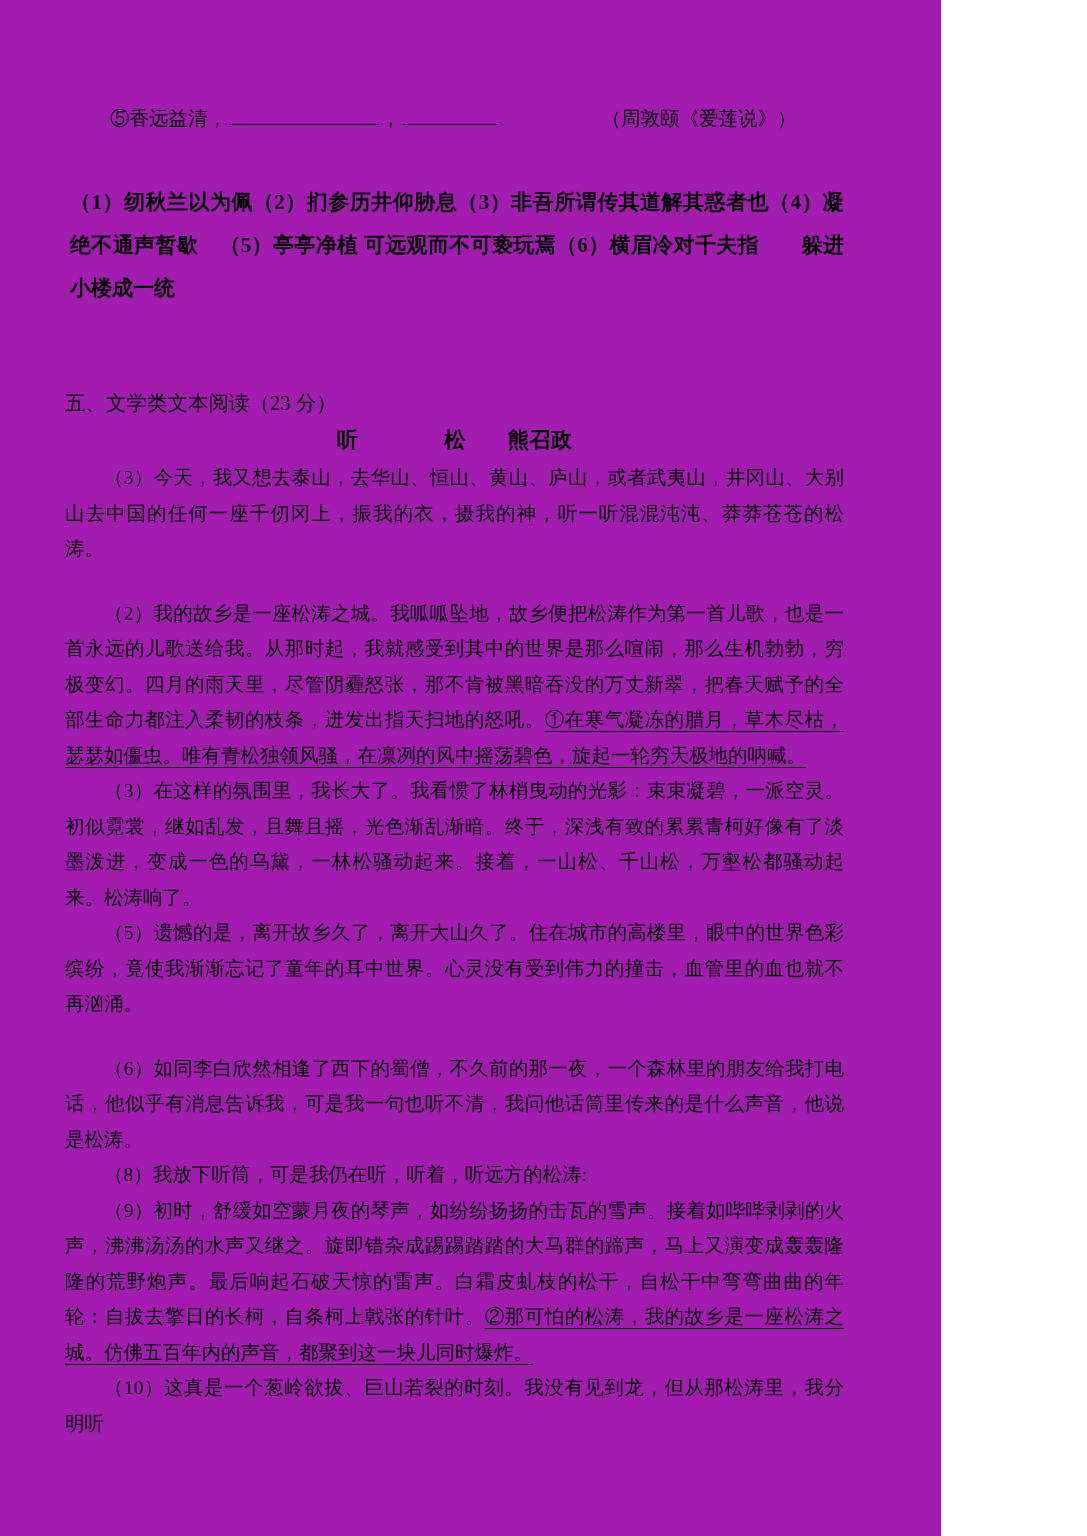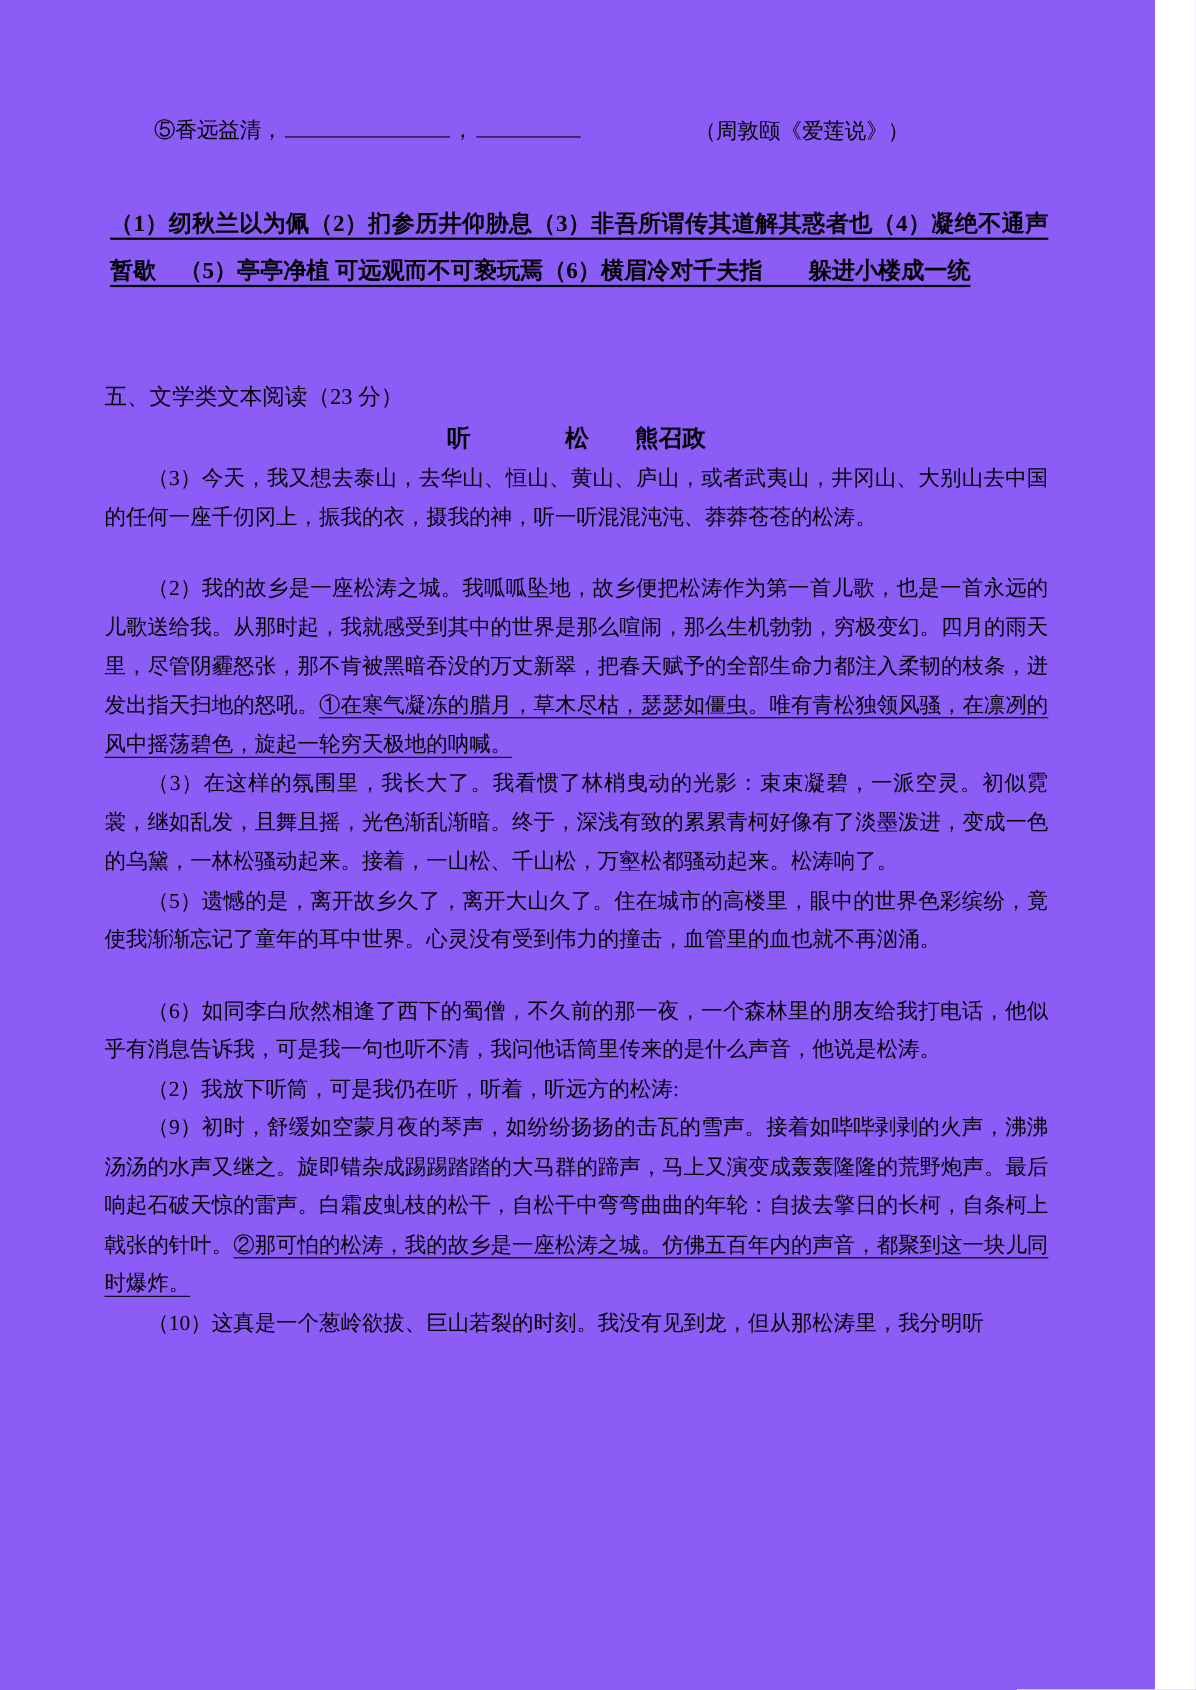--- a/index.html
+++ b/index.html
@@ -2,26 +2,26 @@
 <html><head>
 <meta charset="utf-8">
 <style>
   html, body {
     margin: 0;
     padding: 0;
     background: #ffffff;
   }
   .page {
     position: relative;
-    width: 1050px;
+    width: 941px;
     height: 1536px;
     box-sizing: border-box;
-    background: #8b5cf6;
+    background: #a21caf;
     color: #000000;
-    padding: 104px 97px 20px 95px;
+    padding: 104px 97px 20px 65px;
     overflow: hidden;
     font-family: "Liberation Serif", "DejaVu Serif", serif;
     font-size: 19.5px;
   }
   .rec-item {
     margin-left: 45px;
     line-height: 30px;
     white-space: nowrap;
   }
   .rec-item + .rec-item {
@@ -38,21 +38,20 @@
   .w95  { width: 95px; }
   .w165 { width: 165px; }
   .w55  { width: 55px; }
   .src5 { margin-left: 102px; }
   .answers {
     margin-top: 47px;
     margin-left: 5px;
     font-weight: bold;
     font-size: 21px;
     line-height: 43px;
-    text-decoration: underline;
     text-underline-offset: 6px;
     text-align: justify;
   }
   .section-heading {
     margin-top: 78px;
     font-size: 20.5px;
     line-height: 30px;
   }
   .article-title {
     margin-top: 6px;
@@ -99,18 +98,18 @@
   <div class="article-title">
     <span>听　　　　松</span><span class="author">熊召政</span>
   </div>
 
   <div class="paras">
       <p class="para"><span>（3）今天，我又想去泰山，去华山、恒山、黄山、庐山，或者武夷山，井冈山、大别山去中国的任何一座千仞冈上，振我的衣，摄我的神，听一听混混沌沌、莽莽苍苍的松涛。</span></p>
       <p class="para gap-before"><span>（2）我的故乡是一座松涛之城。我呱呱坠地，故乡便把松涛作为第一首儿歌，也是一首永远的儿歌送给我。从那时起，我就感受到其中的世界是那么喧闹，那么生机勃勃，穷极变幻。四月的雨天里，尽管阴霾怒张，那不肯被黑暗吞没的万丈新翠，把春天赋予的全部生命力都注入柔韧的枝条，迸发出指天扫地的怒吼。</span><span class="underlined">①在寒气凝冻的腊月，草木尽枯，瑟瑟如僵虫。唯有青松独领风骚，在凛冽的风中摇荡碧色，旋起一轮穷天极地的呐喊。</span></p>
       <p class="para"><span>（3）在这样的氛围里，我长大了。我看惯了林梢曳动的光影：束束凝碧，一派空灵。初似霓裳，继如乱发，且舞且摇，光色渐乱渐暗。终于，深浅有致的累累青柯好像有了淡墨泼进，变成一色的乌黛，一林松骚动起来。接着，一山松、千山松，万壑松都骚动起来。松涛响了。</span></p>
       <p class="para"><span>（5）遗憾的是，离开故乡久了，离开大山久了。住在城市的高楼里，眼中的世界色彩缤纷，竟使我渐渐忘记了童年的耳中世界。心灵没有受到伟力的撞击，血管里的血也就不再汹涌。</span></p>
       <p class="para gap-before"><span>（6）如同李白欣然相逢了西下的蜀僧，不久前的那一夜，一个森林里的朋友给我打电话，他似乎有消息告诉我，可是我一句也听不清，我问他话筒里传来的是什么声音，他说是松涛。</span></p>
-      <p class="para"><span>（2）我放下听筒，可是我仍在听，听着，听远方的松涛:</span></p>
+      <p class="para"><span>（8）我放下听筒，可是我仍在听，听着，听远方的松涛:</span></p>
       <p class="para"><span>（9）初时，舒缓如空蒙月夜的琴声，如纷纷扬扬的击瓦的雪声。接着如哔哔剥剥的火声，沸沸汤汤的水声又继之。旋即错杂成踢踢踏踏的大马群的蹄声，马上又演变成轰轰隆隆的荒野炮声。最后响起石破天惊的雷声。白霜皮虬枝的松干，自松干中弯弯曲曲的年轮：自拔去擎日的长柯，自条柯上戟张的针叶。</span><span class="underlined">②那可怕的松涛，我的故乡是一座松涛之城。仿佛五百年内的声音，都聚到这一块儿同时爆炸。</span></p>
       <p class="para"><span>（10）这真是一个葱岭欲拔、巨山若裂的时刻。我没有见到龙，但从那松涛里，我分明听</span></p>
     </div>
 
 </div>
 
 </body></html>

